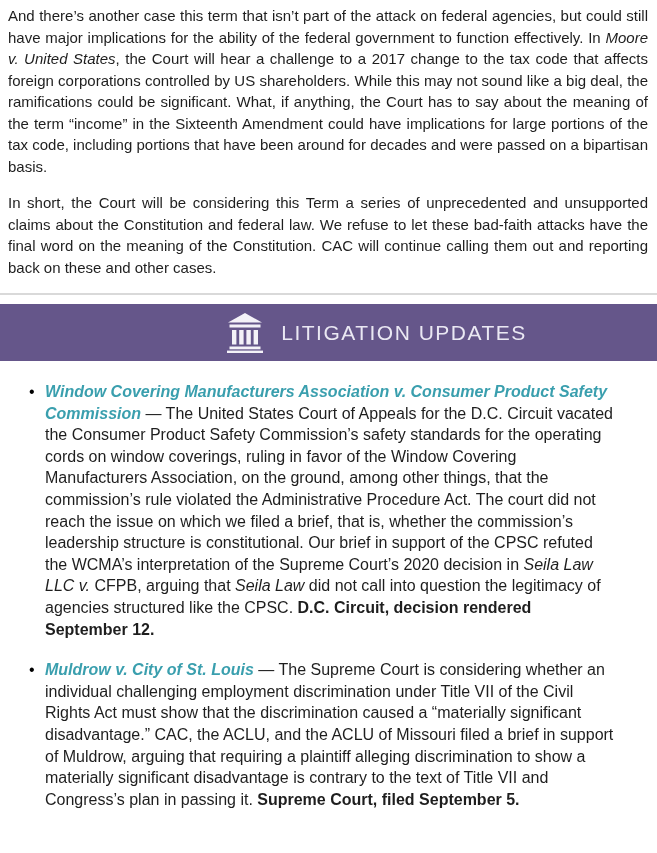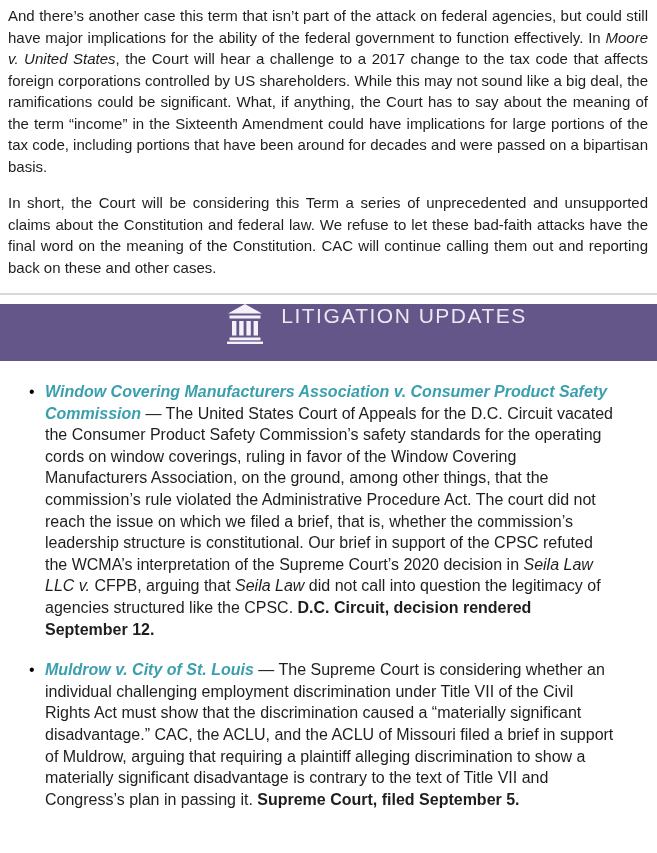--- a/index.html
+++ b/index.html
@@ -24,21 +24,21 @@
     margin-bottom:15px;
     color:var(--body-text);
   }
   .divider{
     border:none;border-top:2px solid var(--divider);
     margin:2px 0 9px 0;width:100%;
   }
   .banner{
     height:57px;width:100%;
     background:var(--banner-purple);
-    display:flex;align-items:flex-start;justify-content:center;
+    display:flex;align-items:center;justify-content:center;
     padding-left:97px; 
     gap:18px;
   }
   .banner-icon{display:inline-flex;align-items:center;}
   .banner-icon svg{display:block;}
   .banner-title{
     font-size:21px;font-weight:400;
     letter-spacing:1.5px;
     color:var(--banner-text);
     font-family:"Liberation Sans","DejaVu Sans",sans-serif;

